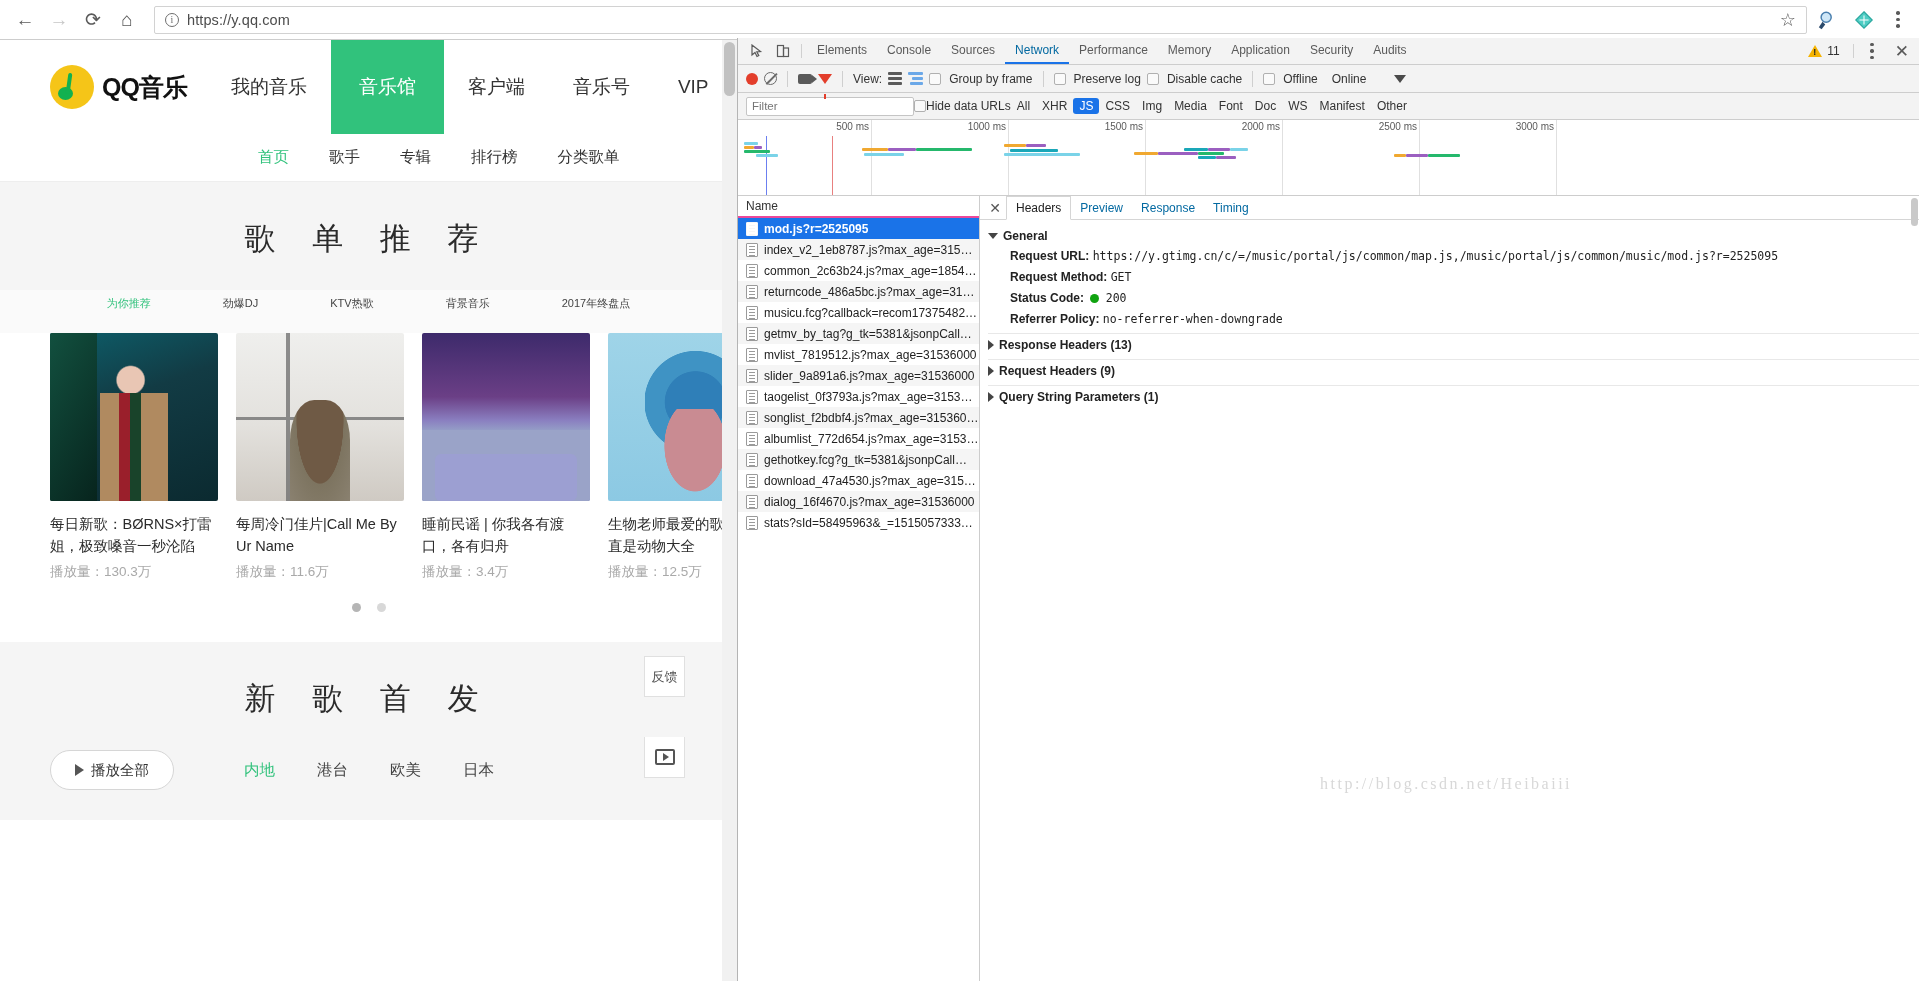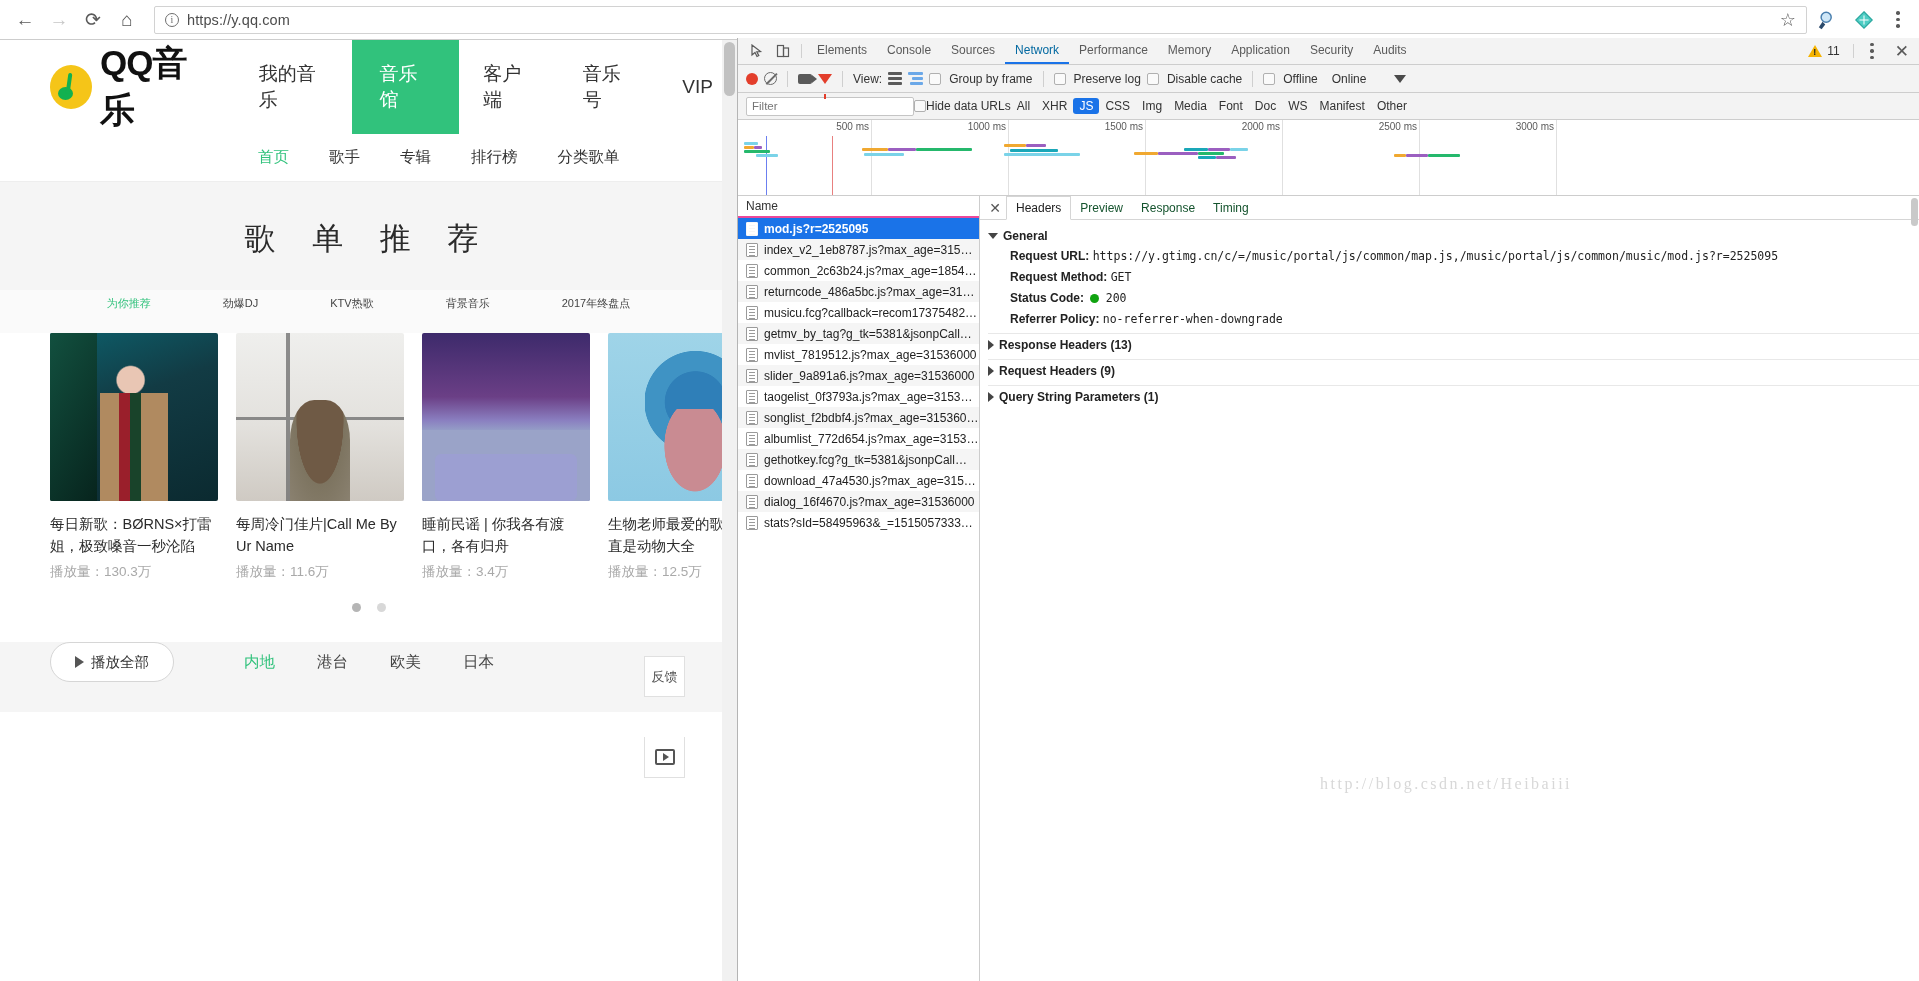--- a/index.html
+++ b/index.html
@@ -51,21 +51,21 @@
   }
   .logo-circle::after{
     content:""; position:absolute; left:17px; top:8px;
     width:4px; height:21px; background:#12b150; border-radius:2px;
     transform:rotate(8deg);
   }
   .logo-circle::before{
     content:""; position:absolute; left:8px; top:22px;
     width:15px; height:13px; background:#12b150; border-radius:50%;
   }
-  .logo-text { font-size:35px; font-weight:bold; color:#111; letter-spacing:-1px; }
+  .logo-text { font-size:25px; font-weight:bold; color:#111; letter-spacing:-1px; }
   .qq-nav { display:flex; align-items:stretch; }
   .qq-nav-item {
     display:flex; align-items:center; justify-content:center;
     padding:0 24px; font-size:19px; color:#333;
   }
   .qq-nav-item.active { background:#31c27c; color:#fff; padding:0 28px; }
   .qq-subnav {
     height:48px; border-bottom:1px solid #eee;
     display:flex; align-items:center; padding-left:258px; gap:40px;
   }
@@ -202,21 +202,21 @@
   }
   .doc-ic::after{
     content:""; position:absolute; left:2px; top:2px; right:2px; height:1px;
     background:#9a9a9a; box-shadow:0 3px 0 #9a9a9a, 0 6px 0 #9a9a9a, 0 9px 0 #9a9a9a;
   }
   .nlabel { overflow:hidden; text-overflow:ellipsis; }
 
   .detail-pane { flex:1 1 auto; display:flex; flex-direction:column; background:#fff; position:relative;}
   .detail-tabbar { height:24px; border-bottom:1px solid #d5d5d5; display:flex; align-items:stretch; padding-left:4px; }
   .dclose { width:22px;display:flex;align-items:center;justify-content:center;font-size:14px;color:#555; }
-  .dtab { display:flex;align-items:center;padding:0 9px;font-size:12px;color:#14532d; }
+  .dtab { display:flex;align-items:center;padding:0 9px;font-size:12px;color:#0369a1; }
   .dtab.active { color:#222; background:#fff; border:1px solid #d5d5d5; border-bottom:1px solid #fff; margin-bottom:-1px; }
   .detail-content { padding:6px 0 0 8px; font-size:12px; color:#222; overflow:hidden; }
   .grp-head { font-weight:bold; display:flex; align-items:center; gap:5px; padding:3px 0; }
   .arrow-d { width:0;height:0;border-left:5px solid transparent;border-right:5px solid transparent;border-top:6px solid #444; }
   .arrow-r { width:0;height:0;border-top:5px solid transparent;border-bottom:5px solid transparent;border-left:6px solid #444; }
   .kv { padding:2px 0 2px 22px; line-height:17px; }
   .kv b { font-weight:bold; }
   .kv .val { font-family:"DejaVu Sans Mono", monospace; font-size:11.5px; }
   .sec-row { display:flex; align-items:center; gap:5px; padding:4px 0; font-weight:bold; border-top:1px solid #e8e8e8; margin-top:3px;}
   .status-dot { display:inline-block;width:9px;height:9px;border-radius:50%;background:#10a310;vertical-align:middle;margin:0 3px; }
@@ -355,20 +355,21 @@
         <div class="card-meta">播放量：12.5万</div>
       </div>
     </div>
 
     <div class="dots">
       <span class="dot active"></span>
       <span class="dot"></span>
     </div>
 
     <div class="sec2">
+      <div class="sec-title">新 歌 首 发</div>
       <div class="bottom-row">
         <div class="play-all">
           <span class="play-tri"></span>
           <span>播放全部</span>
         </div>
         <div class="genre-tabs">
           <span class="genre active">内地</span>
           <span class="genre">港台</span>
           <span class="genre">欧美</span>
           <span class="genre">日本</span>

